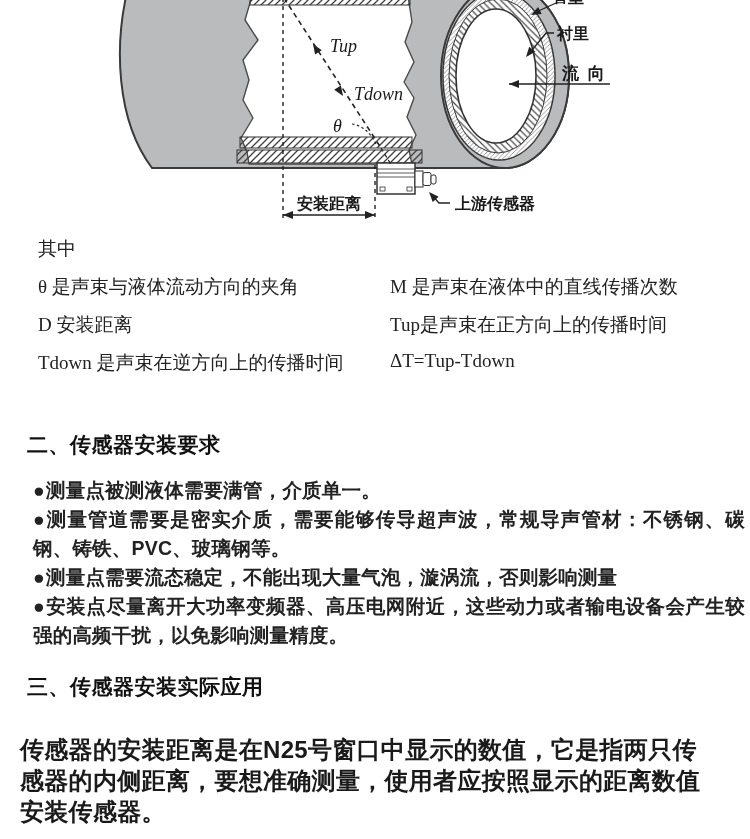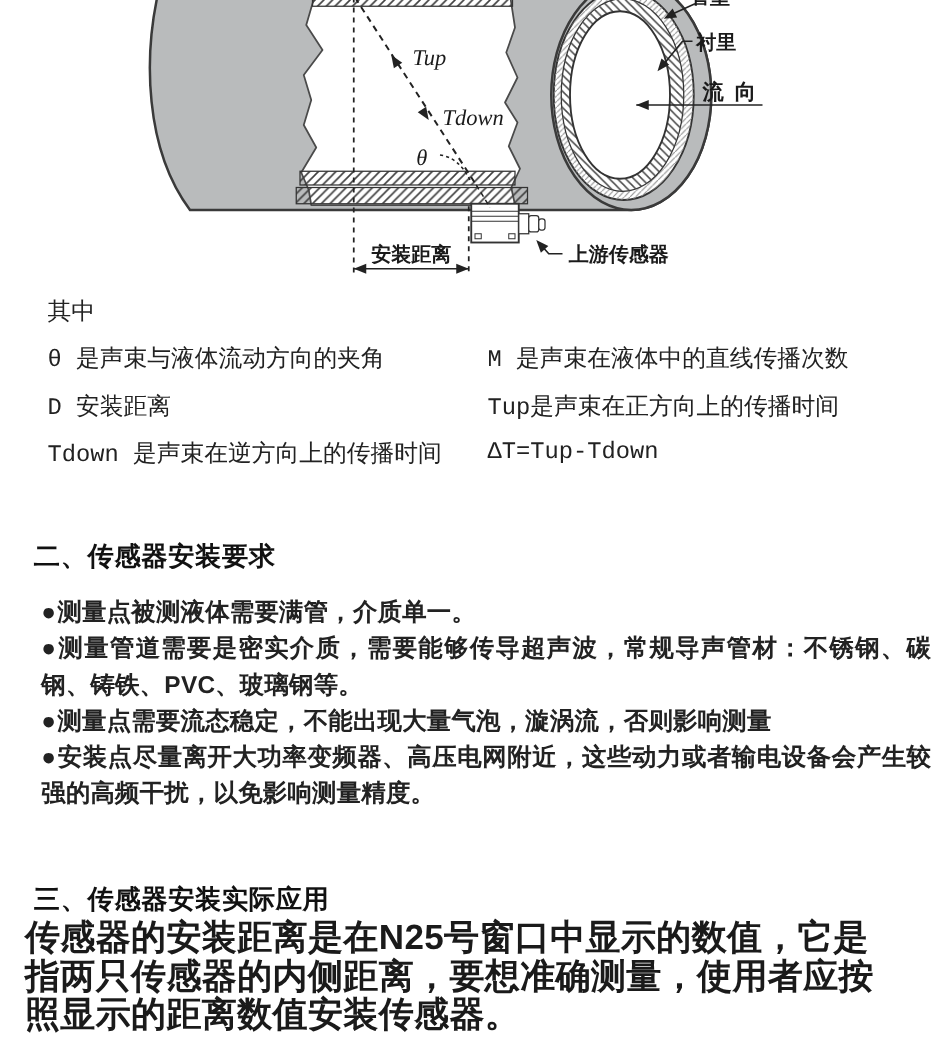--- a/index.html
+++ b/index.html
@@ -3,31 +3,31 @@
 <meta charset="utf-8">
 <style>
   html,body{margin:0;padding:0;background:#ffffff;}
   #page{position:relative;width:750px;height:839px;background:#fff;overflow:hidden;
         font-family:"Liberation Sans","DejaVu Sans",sans-serif;color:#1c1c1c;border-radius:24px;}
   #diagram{position:absolute;left:0;top:0;width:750px;height:232px;}
   svg{display:block;}
   svg text{font-family:"Liberation Sans","DejaVu Sans",sans-serif;fill:#1a1a1a;}
   svg text.lat{font-family:"Liberation Serif","DejaVu Serif",serif;font-style:italic;font-size:18px;}
   svg text.cjk{font-size:16px;font-weight:bold;}
-  .defs-row{position:absolute;font-family:Liberation Mono, monospace;
+  .defs-row{position:absolute;font-family:Liberation Serif, serif;
             font-size:19px;color:#222;white-space:nowrap;}
   .col-l{left:38px;}
   .col-r{left:390px;}
   h2.sec{position:absolute;left:27px;margin:0;font-size:21px;font-weight:700;color:#111;
          letter-spacing:0.5px;white-space:nowrap;}
   .bullets{position:absolute;left:33px;top:476px;width:712px;}
   .bullets p{margin:0;font-size:19.5px;font-weight:600;line-height:29px;color:#222;
              letter-spacing:0.2px;text-align:justify;}
   .bullets .dot{margin-right:1px;}
-  #para3{position:absolute;left:20px;top:734px;width:684px;margin:0;font-size:28px;
+  #para3{position:absolute;left:20px;top:734px;width:684px;margin:0;font-size:24px;
          font-weight:700;line-height:31px;color:#1a1a1a;letter-spacing:0.3px;}
 </style>
 </head>
 <body>
 
 <div id="page">
 
   <div id="diagram">
     <svg width="750" height="232" viewBox="0 0 750 232">
       <defs>
@@ -124,16 +124,16 @@
 
   <h2 class="sec" style="top:431px">二、传感器安装要求</h2>
 
   <div class="bullets">
     <p><span class="dot">●</span><span>测量点被测液体需要满管，介质单一。</span></p>
     <p><span class="dot">●</span><span>测量管道需要是密实介质，需要能够传导超声波，常规导声管材：不锈钢、碳钢、铸铁、PVC、玻璃钢等。</span></p>
     <p><span class="dot">●</span><span>测量点需要流态稳定，不能出现大量气泡，漩涡流，否则影响测量</span></p>
     <p><span class="dot">●</span><span>安装点尽量离开大功率变频器、高压电网附近，这些动力或者输电设备会产生较强的高频干扰，以免影响测量精度。</span></p>
   </div>
 
-  <h2 class="sec" style="top:705px">三、传感器安装实际应用</h2>
+  <h2 class="sec" style="top:673px">三、传感器安装实际应用</h2>
   <p id="para3">传感器的安装距离是在N25号窗口中显示的数值，它是指两只传感器的内侧距离，要想准确测量，使用者应按照显示的距离数值安装传感器。</p>
 
 </div>
 
 </body></html>

